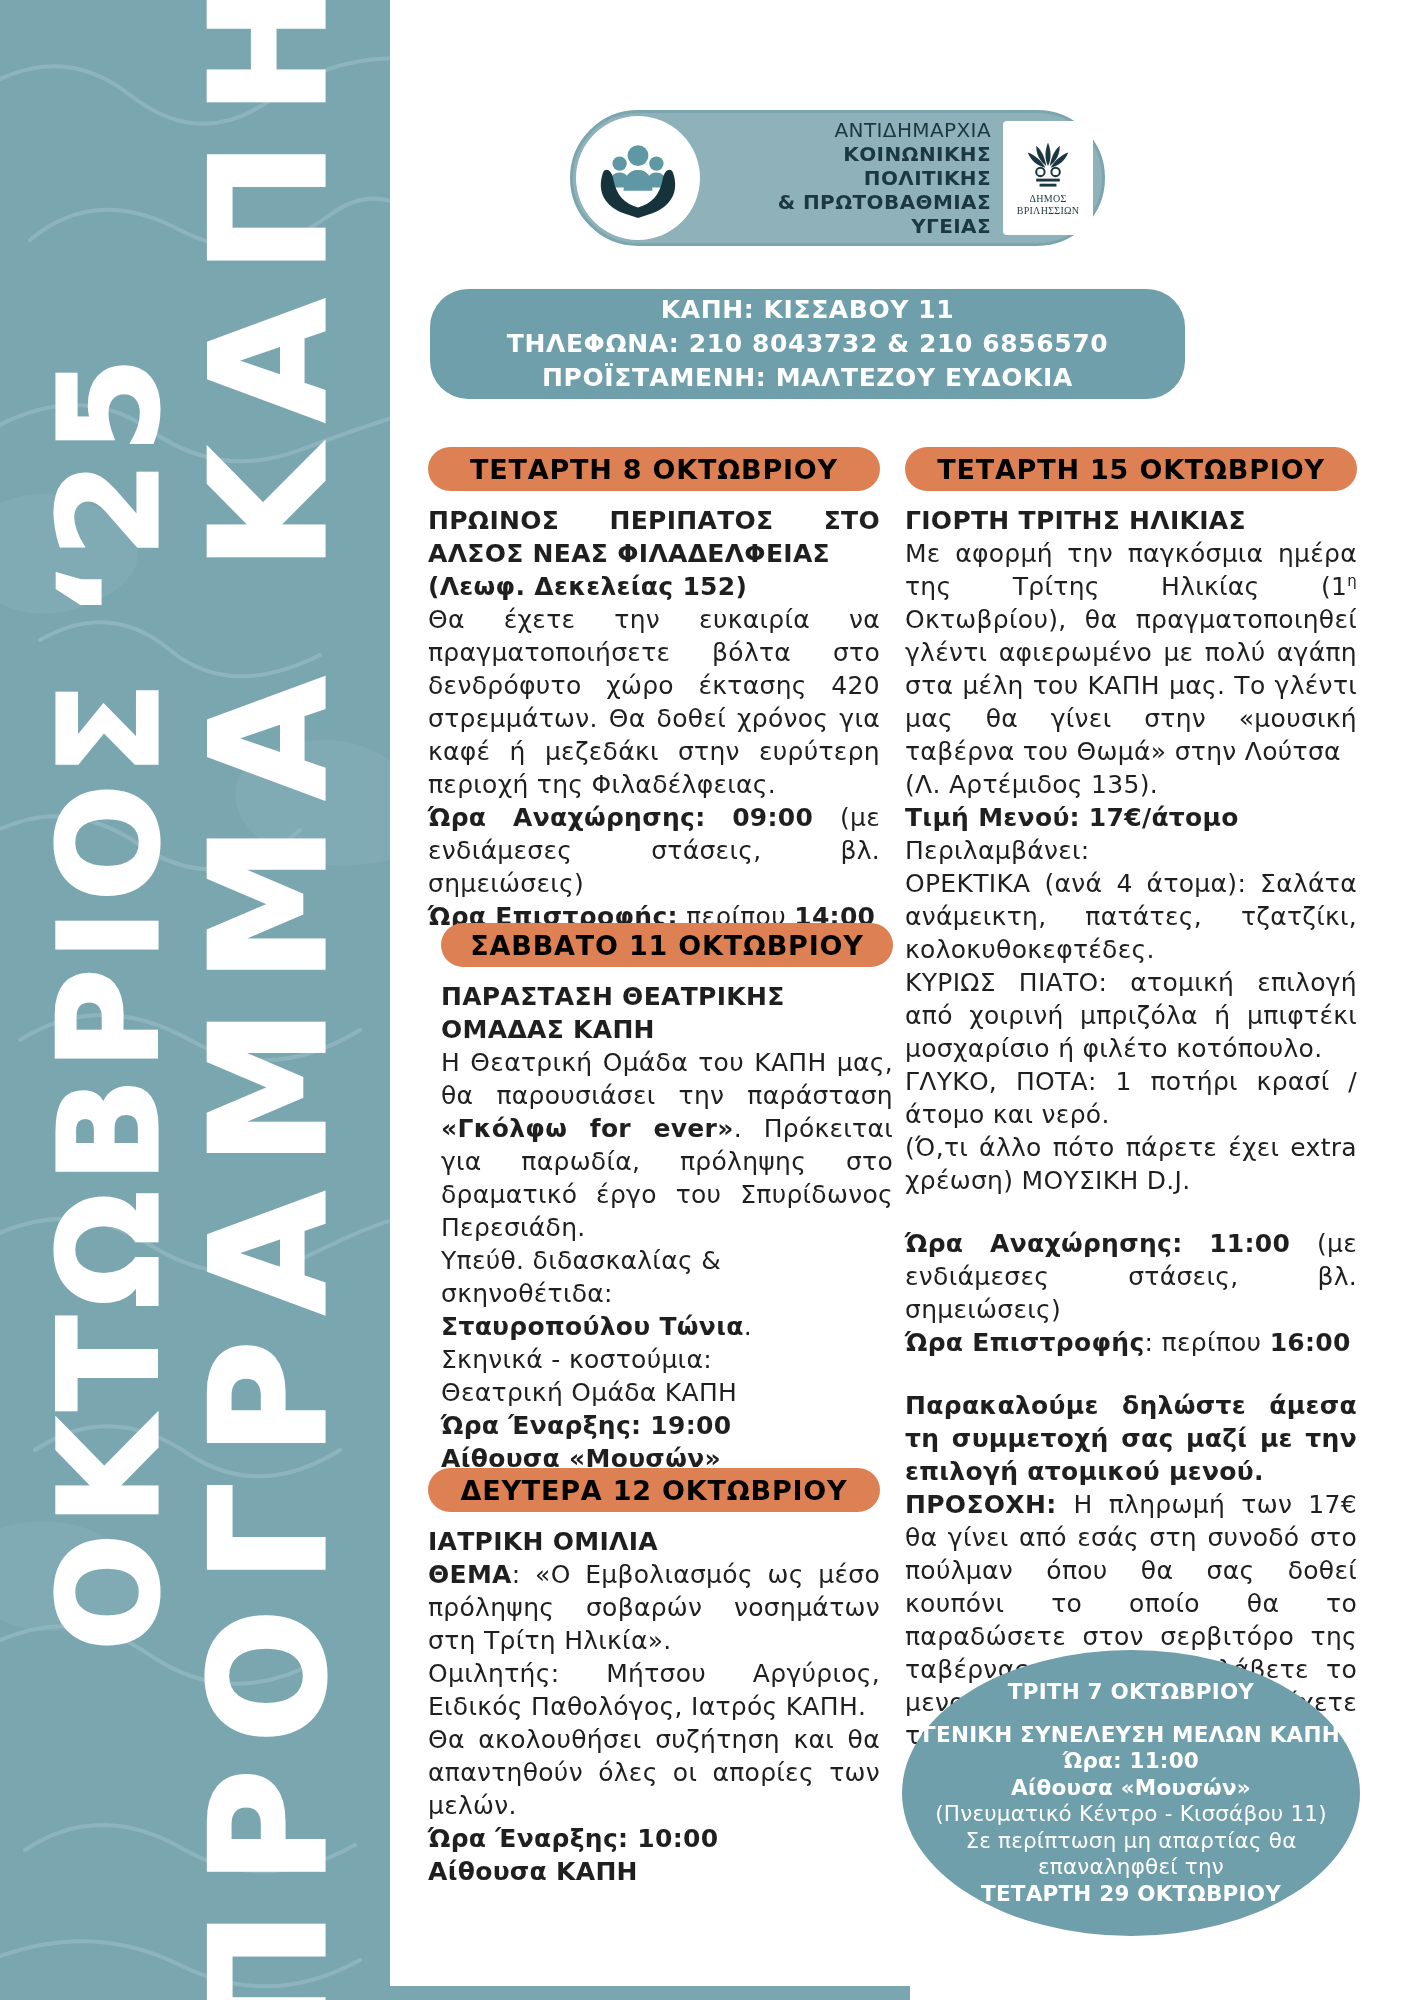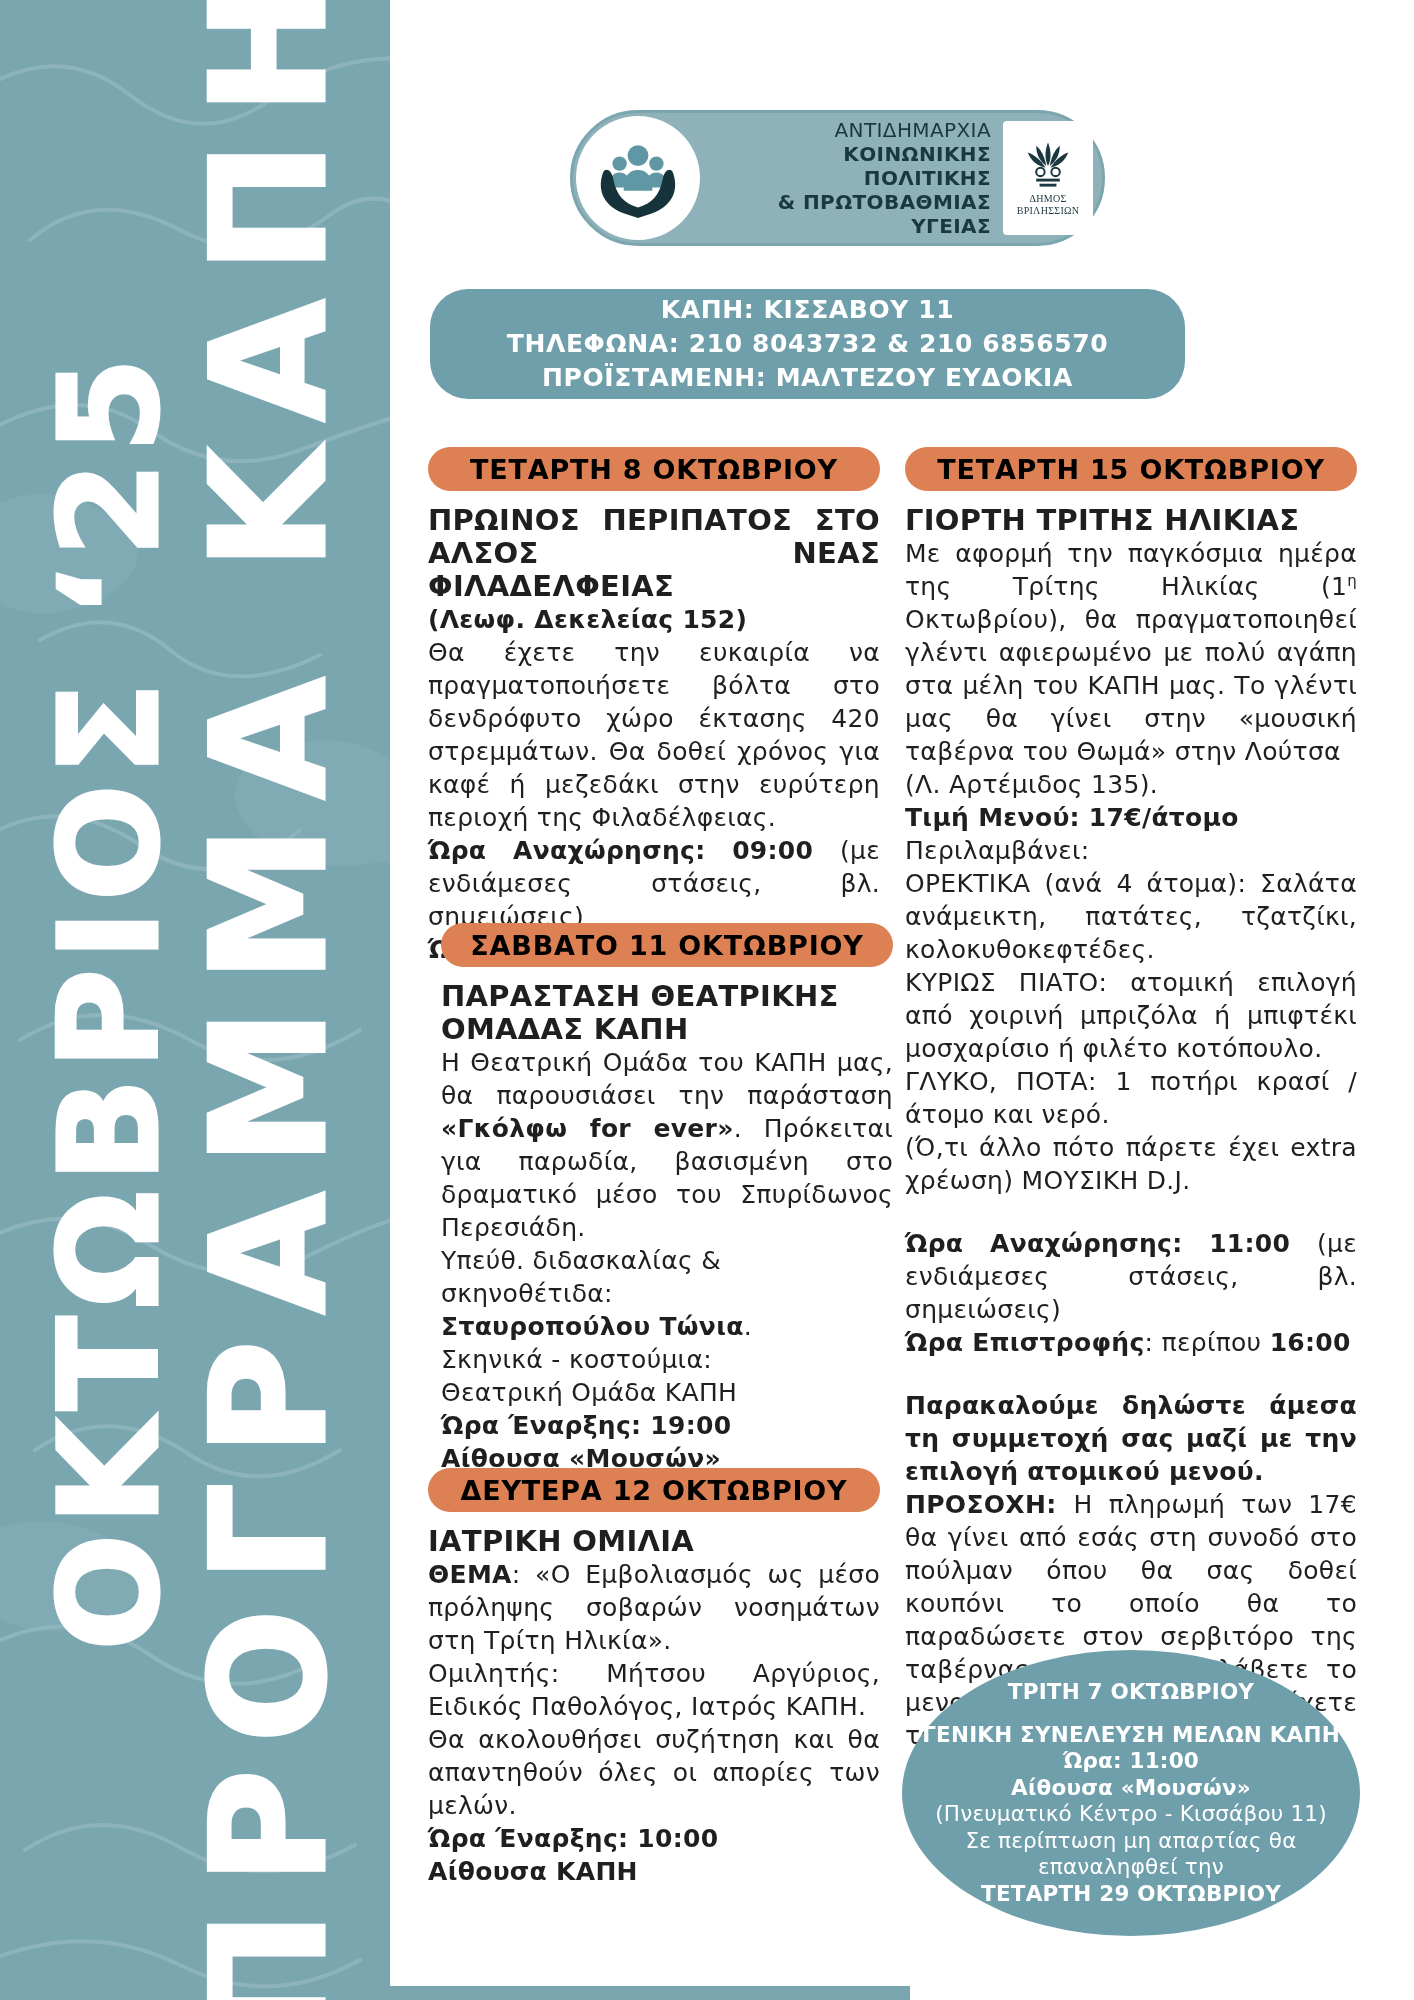--- a/index.html
+++ b/index.html
@@ -60,21 +60,21 @@
   #sec-2{left:441px;top:923px;}
   #sec-3{left:428px;top:1468px;}
   #sec-4{left:905px;top:447px;}
   .pill{
     height:44px;border-radius:23px;background:#dd8154;color:#000000;
     display:flex;align-items:center;justify-content:center;
     font-weight:bold;font-size:27px;letter-spacing:0.8px;margin-bottom:13px;
   }
   .blk{margin:0;font-size:25px;line-height:33px;letter-spacing:0.3px;}
   .blk.just{text-align:justify;}
-  .blk.title{font-weight:bold;font-size:29px;}
+  .blk.title{font-weight:bold;font-size:25px;}
   .blk .b{font-weight:bold;}
   .blk.spacer{height:30px;}
   sup{font-size:0.6em;line-height:0;}
 
   
   .bubble{
     position:absolute;left:902px;top:1650px;width:458px;height:286px;
     background:#6f9fab;border-radius:229px / 143px;color:#ffffff;
     display:flex;flex-direction:column;align-items:center;justify-content:center;
     padding:0 14px;box-sizing:border-box;
@@ -172,21 +172,21 @@
         <p class="blk just"><span>Θα έχετε την ευκαιρία να πραγματοποιήσετε βόλτα στο δενδρόφυτο χώρο έκτασης 420 στρεμμάτων. Θα δοθεί χρόνος για καφέ ή μεζεδάκι στην ευρύτερη περιοχή της Φιλαδέλφειας.</span></p>
         <p class="blk just"><span class="b">Ώρα Αναχώρησης: 09:00 </span><span>(με ενδιάμεσες στάσεις, βλ. σημειώσεις)</span></p>
         <p class="blk"><span class="b">Ώρα Επιστροφής:</span><span> περίπου </span><span class="b">14:00</span></p>
       </div>
   </div>
 
   <div class="section" id="sec-2">
     <div class="pill">ΣΑΒΒΑΤΟ 11 ΟΚΤΩΒΡΙΟΥ</div>
     <div class="body">
         <p class="blk title"><span class="b">ΠΑΡΑΣΤΑΣΗ ΘΕΑΤΡΙΚΗΣ ΟΜΑΔΑΣ ΚΑΠΗ</span></p>
-        <p class="blk just"><span>Η Θεατρική Ομάδα του ΚΑΠΗ μας, θα παρουσιάσει την παράσταση </span><span class="b">«Γκόλφω for ever»</span><span>. Πρόκειται για παρωδία, βασισμένη στο δραματικό μέσο του Σπυρίδωνος Περεσιάδη.</span></p>
+        <p class="blk just"><span>Η Θεατρική Ομάδα του ΚΑΠΗ μας, θα παρουσιάσει την παράσταση </span><span class="b">«Γκόλφω for ever»</span><span>. Πρόκειται για παρωδία, πρόληψης στο δραματικό έργο του Σπυρίδωνος Περεσιάδη.</span></p>
         <p class="blk"><span>Υπεύθ. διδασκαλίας &amp; σκηνοθέτιδα:</span></p>
         <p class="blk"><span class="b">Σταυροπούλου Τώνια</span><span>.</span></p>
         <p class="blk"><span>Σκηνικά - κοστούμια:</span></p>
         <p class="blk"><span>Θεατρική Ομάδα ΚΑΠΗ</span></p>
         <p class="blk"><span class="b">Ώρα Έναρξης: 19:00</span></p>
         <p class="blk"><span class="b">Αίθουσα «Μουσών»</span></p>
         <p class="blk"><span>Πνευματικό Κέντρο - Κισσάβου 11</span></p>
       </div>
   </div>
 

